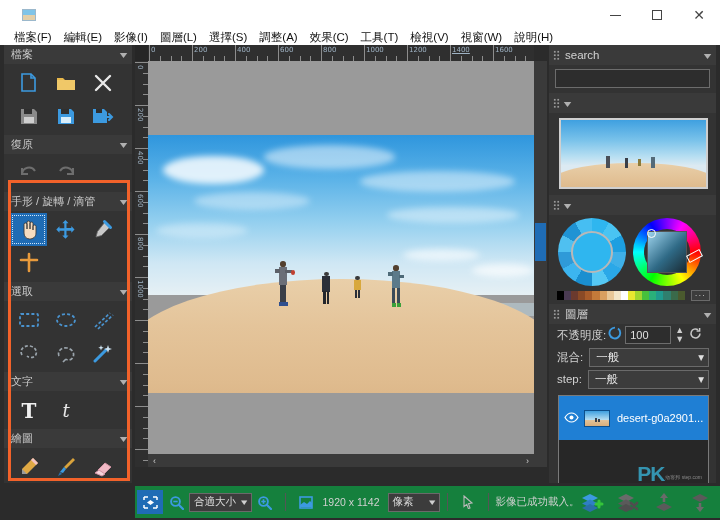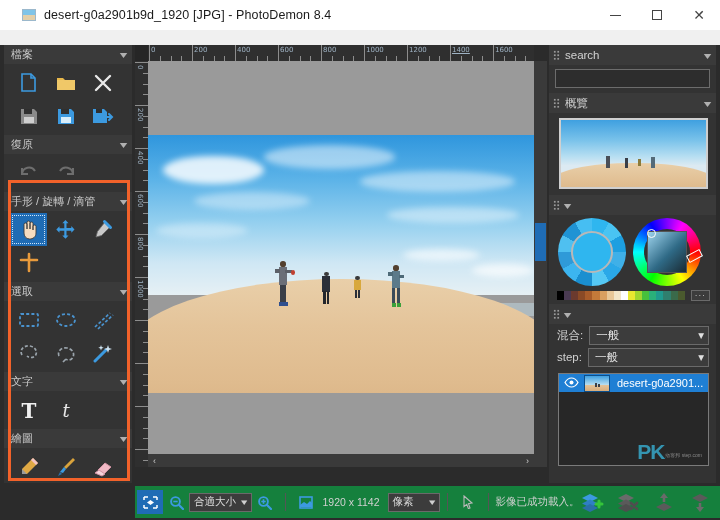--- a/index.html
+++ b/index.html
@@ -191,52 +191,64 @@
   .rcombo {
     flex:1; height:19px; background:#3c3c3c; border:1px solid #6a6a6a; color:#e0e0e0;
     font-size:11.5px; display:flex; align-items:center; justify-content:space-between;
     padding:0 4px 0 6px; margin-left:6px;
   }
   .layerlist {
     margin:5px 7px 0 9px; height:93px; background:#272727; border:1px solid #7a7a7a;
     position:relative; overflow:hidden;
   }
   .layer-row {
-    display:flex; align-items:center; height:18px; background:#1f7fd4; padding-left:5px;
+    display:flex; align-items:center; height:44px; background:#1f7fd4; padding-left:5px;
   }
   .layer-thumb { width:26px; height:17px; margin:0 7px 0 5px; border:1px solid #0c4f8c; overflow:hidden; position:relative;}
   .layer-name { font-size:11px; color:#fff; white-space:nowrap; overflow:hidden; }
   .watermark {
     position:absolute; right:6px; bottom:4px; display:flex; align-items:flex-end;
     opacity:.85;
   }
   .wm-pk { font-size:21px; font-weight:bold; color:#37a7c9; letter-spacing:-1px; line-height:18px;}
   .wm-sub { font-size:5px; color:#9a9a9a; line-height:6px; margin-left:1px; margin-bottom:3px;}
 </style>
 </head>
 <body>
 
 <div id="app">
 
   <div class="titlebar">
     <div class="tb-icon"></div>
-    <div class="tb-title">desert-g0a2901b9d_1920 [JPG]  -  PhotoDemon 8.4</div>
     <div class="wbtns">
       <div class="wbtn">
           <span class="glyph-min"></span>
         </div>
       <div class="wbtn">
           <span class="glyph-max"></span>
         </div>
       <div class="wbtn close">
           <span class="glyph-x">✕</span>
         </div>
     </div>
   </div>
 
+  <div class="menubar">
+    <div class="menu-item">檔案(F)</div>
+    <div class="menu-item">編輯(E)</div>
+    <div class="menu-item">影像(I)</div>
+    <div class="menu-item">圖層(L)</div>
+    <div class="menu-item">選擇(S)</div>
+    <div class="menu-item">調整(A)</div>
+    <div class="menu-item">效果(C)</div>
+    <div class="menu-item">工具(T)</div>
+    <div class="menu-item">檢視(V)</div>
+    <div class="menu-item">視窗(W)</div>
+    <div class="menu-item">說明(H)</div>
+  </div>
 
   <div class="body-frame"></div>
 
   <div class="left-panel">
 
     <div class="sec-header">
       <span class="sec-title">檔案</span>
       <span class="chev">▾</span>
     </div>
     <div class="tool-grid">
@@ -659,21 +671,20 @@
 
     <div class="rp-sec-header">
       <span class="grip"></span>
       <span class="rp-title">search</span>
       <span class="chev">▾</span>
     </div>
     <div class="searchbox" placeholder=""></div>
 
     <div class="rp-sec-header">
       <span class="grip"></span>
-      <span class="rp-title">概覽</span>
       <span class="chev">▾</span>
     </div>
     <div class="thumbwrap">
       <div style="position:absolute;inset:0;background:linear-gradient(#3fa0e0 0%,#79c2ea 30%,#b8dff2 55%,#dceaf2 68%,#dceaf2 100%);"></div>
       <div style="position:absolute;left:-6%;bottom:-22%;width:112%;height:58%;background:linear-gradient(#e9cfa9,#d8ae7c);border-radius:50% 50% 0 0/46% 46% 0 0;"></div>
       <div style="position:absolute;left:31%;top:54%;width:3%;height:18%;background:#4a4f58;"></div>
       <div style="position:absolute;left:44%;top:57%;width:2.4%;height:14%;background:#3a3f48;"></div>
       <div style="position:absolute;left:53%;top:58%;width:2%;height:11%;background:#8a7a3a;"></div>
       <div style="position:absolute;left:62%;top:55%;width:3%;height:17%;background:#546a78;"></div>
     </div>
@@ -712,23 +723,40 @@
         <div class="sw" style="background: rgb(42, 176, 122);"></div>
         <div class="sw" style="background: rgb(31, 154, 142);"></div>
         <div class="sw" style="background: rgb(47, 127, 110);"></div>
         <div class="sw" style="background: rgb(58, 106, 74);"></div>
         <div class="sw" style="background: rgb(74, 90, 46);"></div>
         <div class="sw-more">···</div>
       </div>
 
     <div class="rp-sec-header">
       <span class="grip"></span>
-      <span class="chev">▾</span>
-    </div>
-
+      <span class="rp-title">圖層</span>
+      <span class="chev">▾</span>
+    </div>
+
+    <div class="rowline">
+      <span class="rl-label">不透明度:</span>
+      <span style="margin-left:2px;">
+        <svg width="14" height="14" viewBox="0 0 14 14">
+            <path d="M7 1.6a5.4 5.4 0 1 0 3 1" fill="none" stroke="#3c9ae0" stroke-width="1.9"></path>
+          </svg>
+      </span>
+      <span class="numbox">100</span>
+      <span class="spin">▲<br>▼</span>
+      <span style="margin-left:5px;">
+        <svg width="13" height="13" viewBox="0 0 13 13">
+            <path d="M11 6.5A4.5 4.5 0 1 1 9 2.7" fill="none" stroke="#c8c8c8" stroke-width="1.5"></path>
+            <path d="M10.6 1v3h-3" fill="none" stroke="#c8c8c8" stroke-width="1.5"></path>
+          </svg>
+      </span>
+    </div>
 
     <div class="rowline">
       <span class="rl-label">混合:</span>
       <span class="rcombo">
         <span>一般</span>
         <span class="cc">▾</span>
       </span>
     </div>
 
     <div class="rowline">

